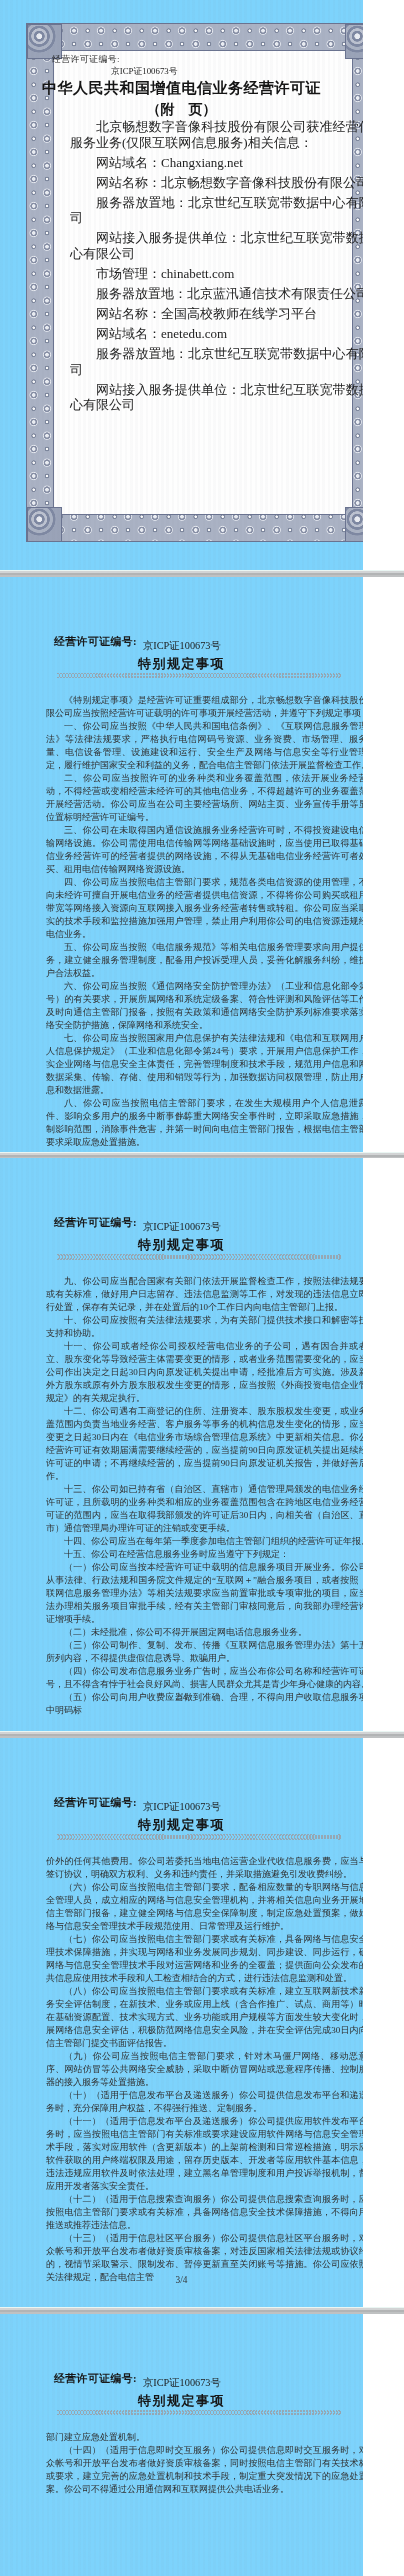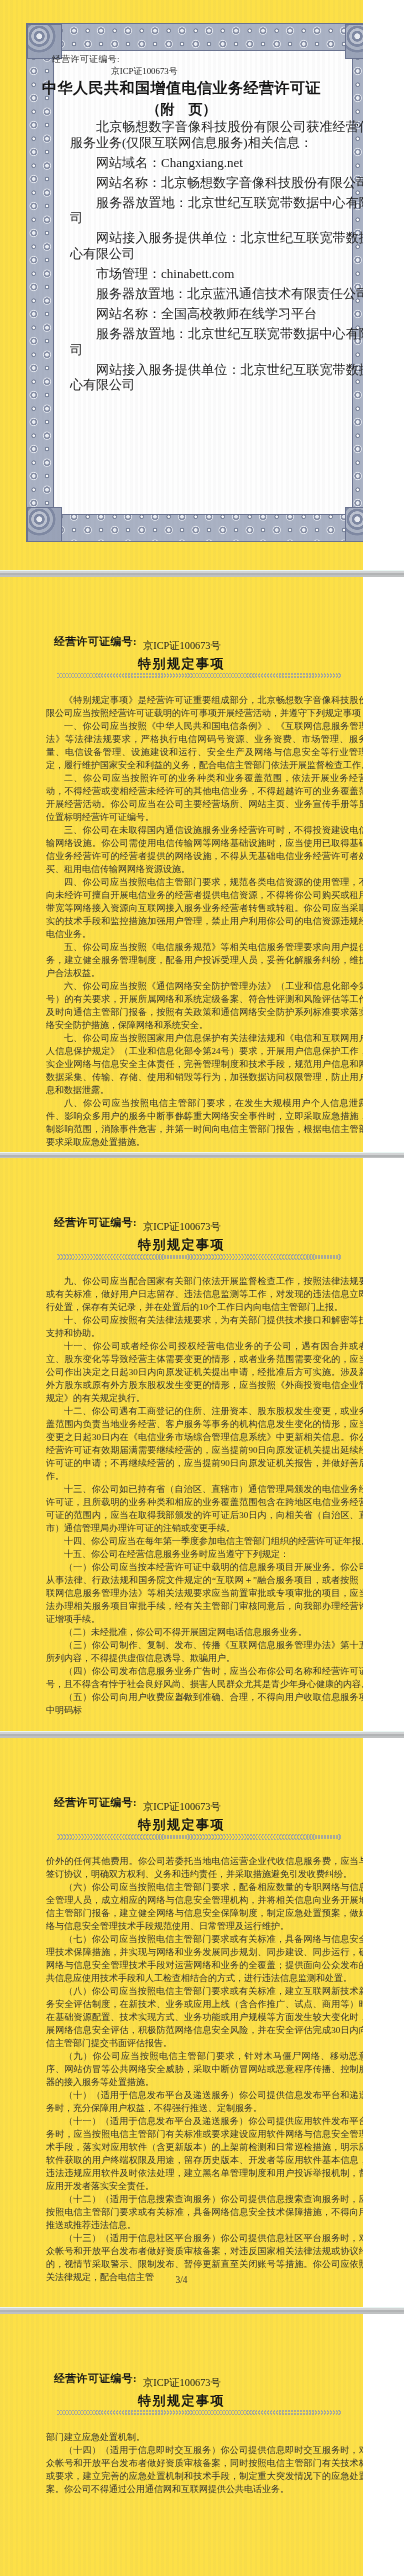--- a/index.html
+++ b/index.html
@@ -1,19 +1,19 @@
 <!DOCTYPE html>
 <html style="font-size:8.2px"><head>
 <meta charset="utf-8">
 <style>
   html,body{margin:0;padding:0;background:#ffffff;}
   body{width:405px;font-family:"Liberation Serif","DejaVu Serif",serif;color:#2b2b2b;}
   #canvas{position:relative;width:405px;height:2873px;background:#ffffff;overflow:hidden;}
 
-  .page{position:relative;width:363px;background:#fde047;overflow:hidden;}
+  .page{position:relative;width:363px;background:#7dd3fc;overflow:hidden;}
   
   .page::after{content:"";position:absolute;inset:0;pointer-events:none;
     background:repeating-linear-gradient(90deg,rgba(120,124,134,0.035) 0 2.6px,rgba(0,0,0,0) 2.6px 5.2px);}
 
   .sep{position:relative;width:405px;height:6.7px;
     background:linear-gradient(180deg,#eaf6f3 0 1px,#d2d4d5 1px 2.6px,#b2b4b5 2.6px 5.2px,#bfc1c2 5.2px 6.7px);}
 
   
   .frame{position:absolute;left:26px;top:23px;width:352px;height:517px;
     background-color:#aab2c4;border:1px solid #6a7390;
@@ -68,20 +68,21 @@
     <div class="p1-sub">（附　页）</div>
     <div class="p1-body">
         <p>北京畅想数字音像科技股份有限公司获准经营信息服务业务(仅限互联网信息服务)相关信息：</p>
         <p>网站域名：Changxiang.net</p>
         <p>网站名称：北京畅想数字音像科技股份有限公司</p>
         <p>服务器放置地：北京世纪互联宽带数据中心有限公司</p>
         <p>网站接入服务提供单位：北京世纪互联宽带数据中心有限公司</p>
         <p>市场管理：chinabett.com</p>
         <p>服务器放置地：北京蓝汛通信技术有限责任公司</p>
         <p>网站名称：全国高校教师在线学习平台</p>
+        <p>网站域名：enetedu.com</p>
         <p>服务器放置地：北京世纪互联宽带数据中心有限公司</p>
         <p>网站接入服务提供单位：北京世纪互联宽带数据中心有限公司</p>
       </div>
   </section>
 
   <div class="sep"></div>
 
   <section class="page" style="height:575px">
     <div class="hdr-label">经营许可证编号:</div>
     <div class="hdr-num">京ICP证100673号</div>

